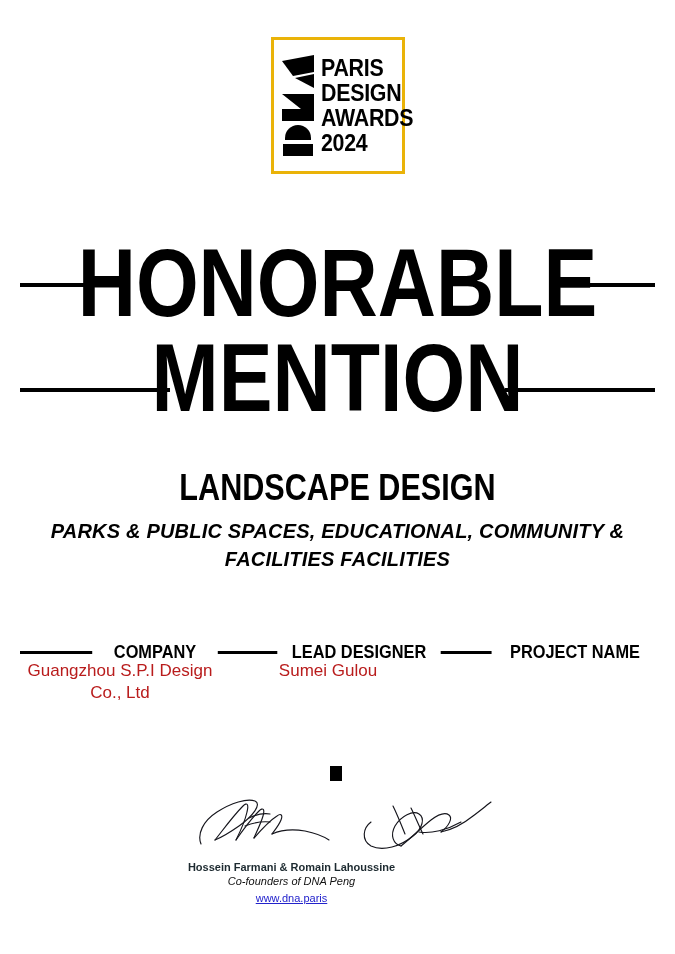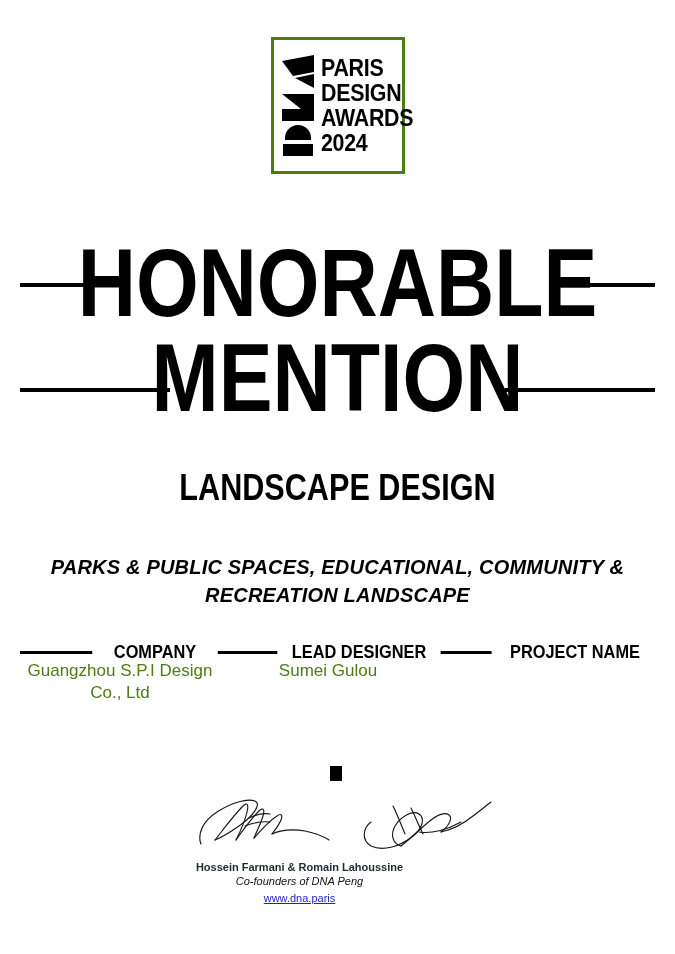--- a/index.html
+++ b/index.html
@@ -20,21 +20,21 @@
     margin: 0 auto;
   }
 
   
   #logo-block {
     position: absolute;
     left: 271px;
     top: 37px;
     width: 134px;
     height: 137px;
-    border: 3px solid #4d7c0f;
+    border: 3px solid #eab308;
     box-sizing: border-box;
     background: #ffffff;
   }
   #logo-inner {
     position: absolute;
     left: 0; top: 0; right: 0; bottom: 0;
     display: flex;
     align-items: center;
     padding-left: 7px;
     box-sizing: border-box;
@@ -114,21 +114,20 @@
     left: 8px;
     top: 517px;
     width: 659px;
     text-align: center;
     font-family: "Liberation Sans", sans-serif;
     font-weight: bold;
     font-style: italic;
     font-size: 20px;
     line-height: 28px;
     letter-spacing: 0.2px;
-    margin-top: 36px;
   }
 
   
   #table-head {
     position: absolute;
     left: 20px;
     top: 615px;
     width: 635px;
     height: 26px;
     margin-top: 24px;
@@ -165,21 +164,21 @@
     top: 660px;
     width: 655px;
     display: flex;
   }
   .col-value {
     text-align: center;
     font-family: "Liberation Sans", sans-serif;
     font-weight: normal;
     font-size: 17px;
     line-height: 22px;
-    color: #4d7c0f;
+    color: #b91c1c;
   }
   #col-value-0 { width: 220px; }
   #col-value-1 { width: 196px; }
   #col-value-2 { width: 239px; }
 
   
   #seal-mark {
     position: absolute;
     left: 330px;
     top: 766px;
@@ -196,21 +195,21 @@
   }
   .signature {
     position: absolute;
     top: 0;
   }
   #signature-0 { left: 8px; }
   #signature-1 { left: 172px; }
 
   #footer-text {
     position: absolute;
-    left: 8px;
+    left: 0;
     top: 860px;
     width: 583px;
     text-align: center;
   }
   #signers {
     font-family: "Liberation Sans", sans-serif;
     font-size: 11px;
     font-weight: bold;
     line-height: 14px;
     color: #1d2a30;
@@ -267,21 +266,21 @@
     </div>
   </div>
   <div class="rule" id="rule-hon-left"></div>
   <div class="rule" id="rule-hon-right"></div>
   <div class="rule" id="rule-men-left"></div>
   <div class="rule" id="rule-men-right"></div>
 
   <div id="category">LANDSCAPE DESIGN</div>
   <div id="subcategory">
     <div>PARKS &amp; PUBLIC SPACES, EDUCATIONAL, COMMUNITY &amp;</div>
-    <div>RECREATION LANDSCAPE</div>
+    <div>FACILITIES FACILITIES</div>
   </div>
 
   <div id="table-head">
     <div id="head-rule"></div>
     <div class="col-head" id="col-head-0">COMPANY</div>
     <div class="col-head" id="col-head-1">LEAD DESIGNER</div>
     <div class="col-head" id="col-head-2">PROJECT NAME</div>
   </div>
 
   <div id="table-values">

